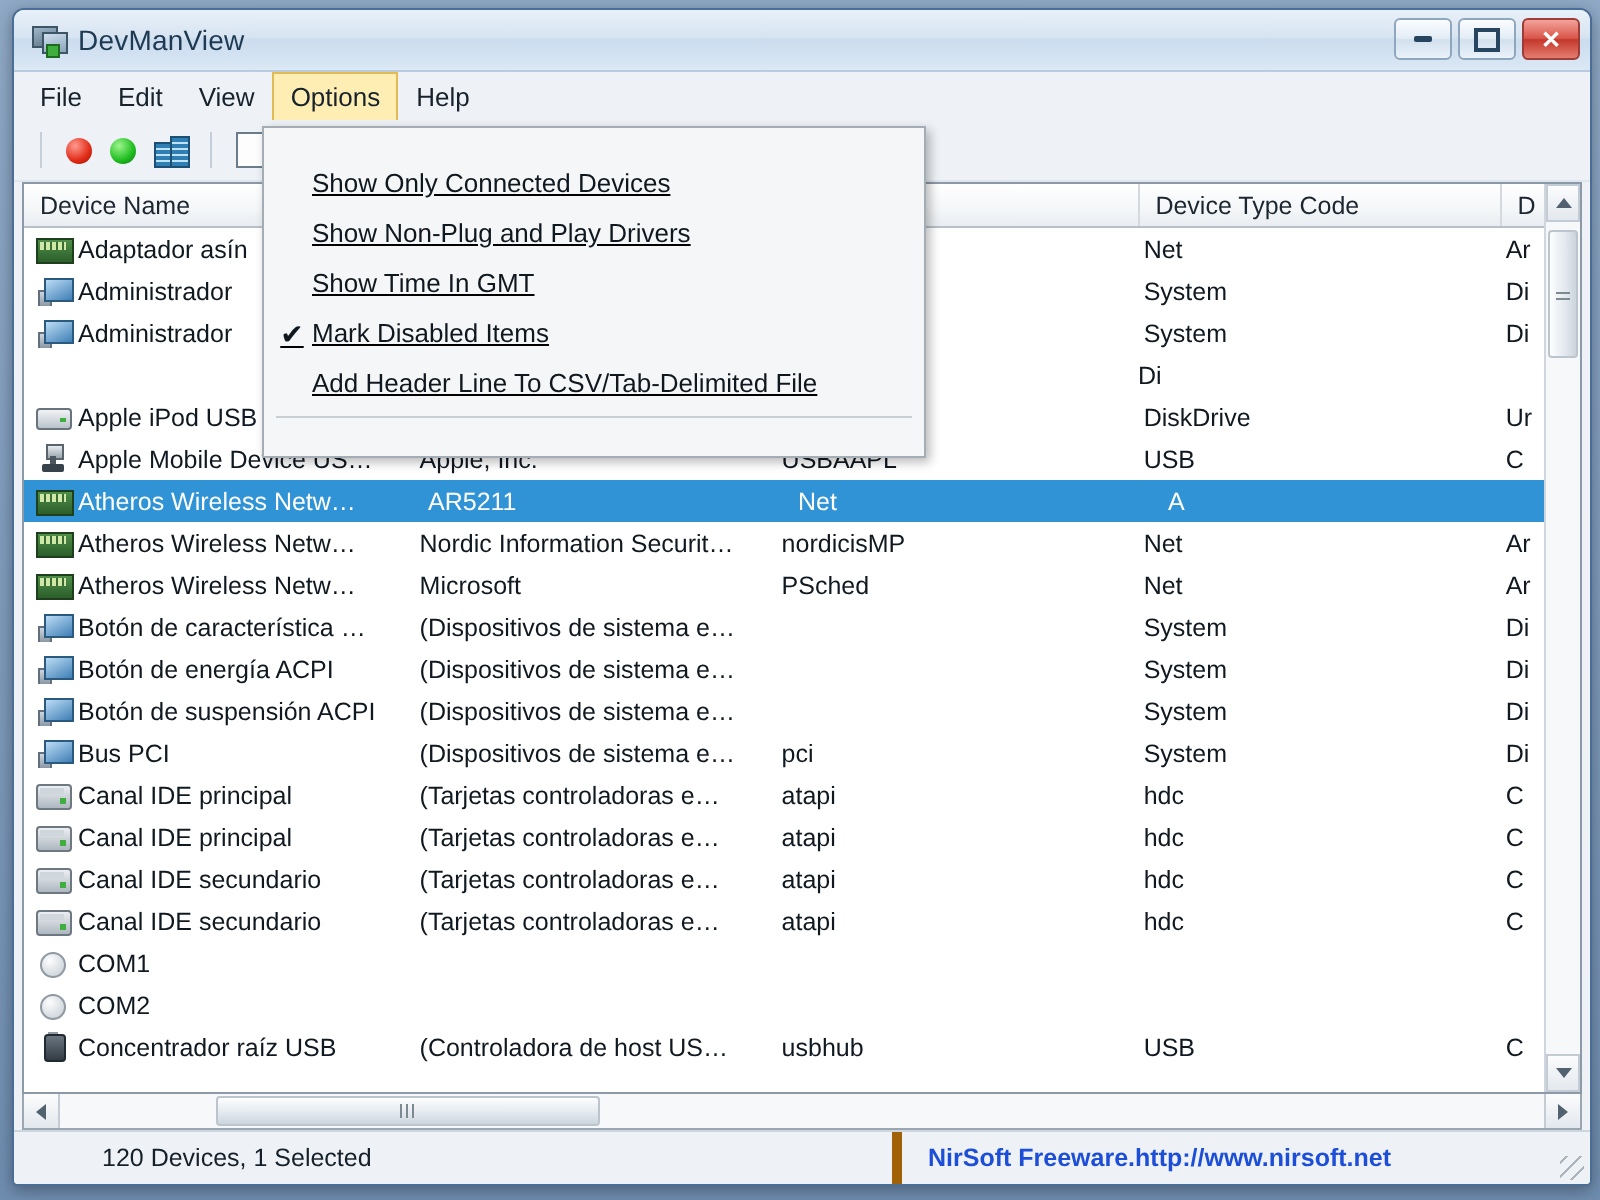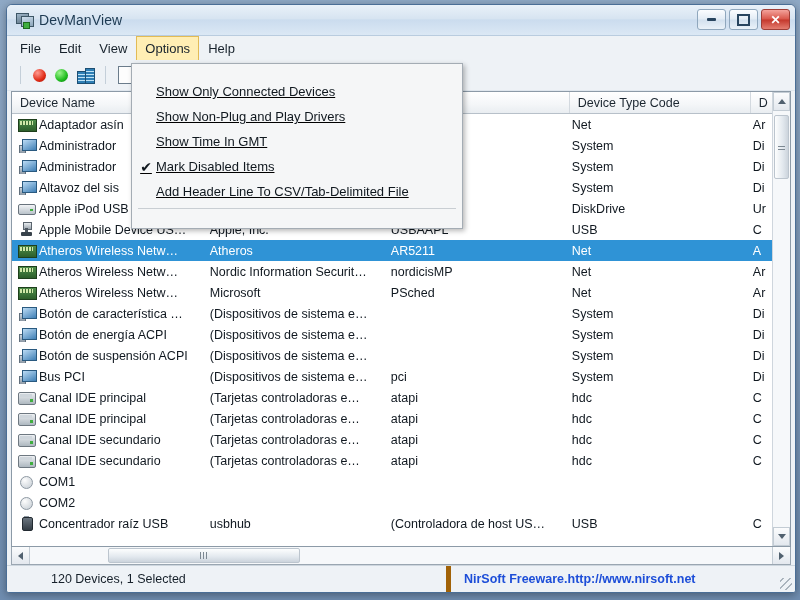--- a/index.html
+++ b/index.html
@@ -460,27 +460,20 @@
                 <div class="mon"></div>
               </div>
               <span>Administrador</span>
             </div>
             <div class="cell c2"></div>
             <div class="cell c3"></div>
             <div class="cell c4">System</div>
             <div class="cell c5">Di</div>
           </div>
           <div class="row">
-            <div class="cell c1">
-              <div class="dicon sys">
-                <div class="stand"></div>
-                <div class="mon"></div>
-              </div>
-              <span>Altavoz del sis</span>
-            </div>
             <div class="cell c2"></div>
             <div class="cell c3"></div>
             <div class="cell c4">System</div>
             <div class="cell c5">Di</div>
           </div>
           <div class="row">
             <div class="cell c1">
               <div class="dicon disk">
                 <div class="d"></div>
                 <div class="led"></div>
@@ -507,21 +500,20 @@
             <div class="cell c5">C</div>
           </div>
           <div class="row selected">
             <div class="cell c1">
               <div class="dicon net">
                 <div class="body"></div>
                 <div class="chip"></div>
               </div>
               <span>Atheros Wireless Netw…</span>
             </div>
-            <div class="cell c2">Atheros</div>
             <div class="cell c3">AR5211</div>
             <div class="cell c4">Net</div>
             <div class="cell c5">A</div>
           </div>
           <div class="row">
             <div class="cell c1">
               <div class="dicon net">
                 <div class="body"></div>
                 <div class="chip"></div>
               </div>
@@ -678,22 +670,22 @@
             <div class="cell c5"></div>
           </div>
           <div class="row">
             <div class="cell c1">
               <div class="dicon hub">
                 <div class="t"></div>
                 <div class="h"></div>
               </div>
               <span>Concentrador raíz USB</span>
             </div>
+            <div class="cell c2">(Controladora de host US…</div>
             <div class="cell c3">usbhub</div>
-            <div class="cell c2">(Controladora de host US…</div>
             <div class="cell c4">USB</div>
             <div class="cell c5">C</div>
           </div>
         </div>
 
       <div class="vscroll">
         <div class="sbtn">
             <div class="up"></div>
           </div>
         <div class="strack">

